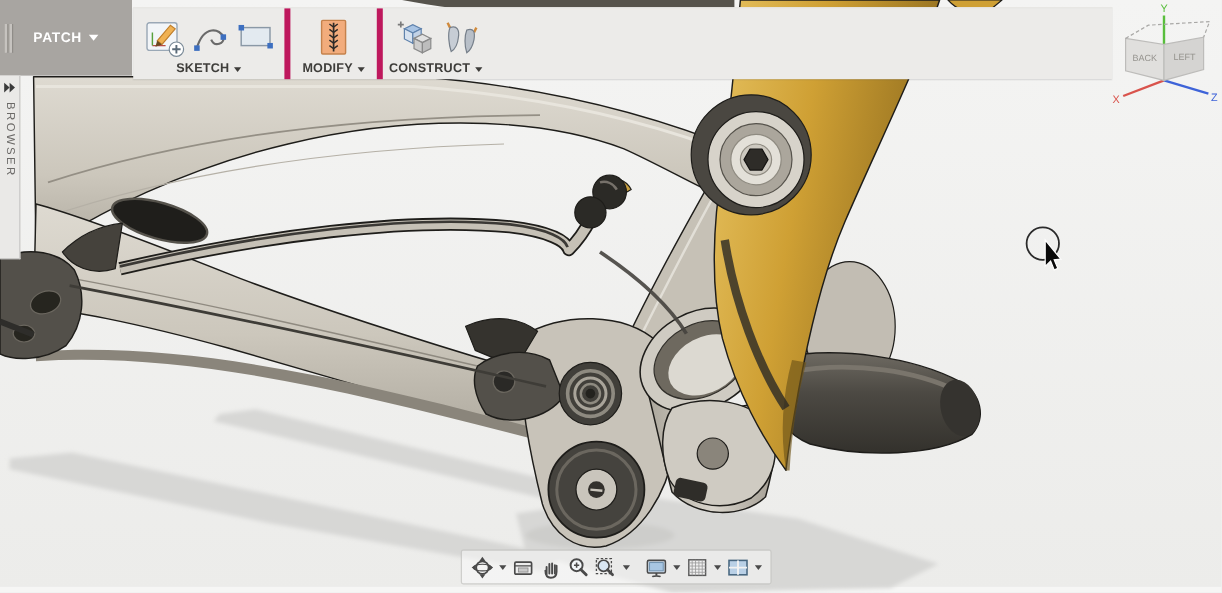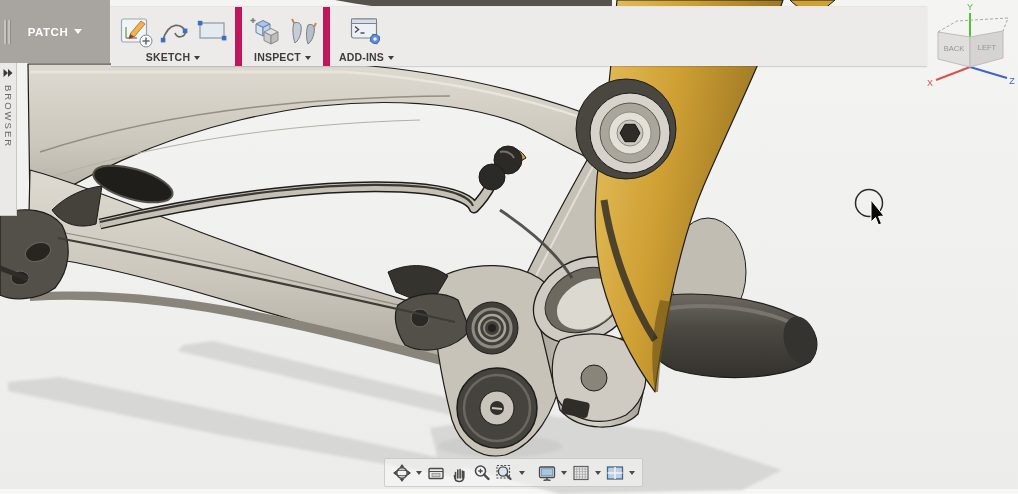--- a/index.html
+++ b/index.html
@@ -22,21 +22,21 @@
   .dd-white{width:0;height:0;border-left:4px solid transparent;border-right:4px solid transparent;border-top:5px solid #FFFFFF;}
   
   .toolbar{
     position:absolute;left:111px;top:6px;width:816px;height:59px;
     display:flex;background:#ECEBE9;border-top:1px solid #E6E5E3;
     box-shadow:0 1px 1px rgba(60,60,60,.18);
   }
   .tgroup{
     box-sizing:border-box;height:100%;display:flex;flex-direction:column;
     align-items:center;justify-content:space-between;padding:3px 0 3px 0;
-    border-right:7px solid #be185d;
+    border-right:5px solid #be185d;
   }
   .tgroup:last-child{border-right:none;}
   .ticons{flex:1;display:flex;align-items:center;justify-content:center;gap:7px;}
   .tlabel{
     display:flex;align-items:center;gap:4px;font-size:10.5px;font-weight:bold;
     color:#3E3D3A;letter-spacing:.2px;line-height:11px;cursor:default;white-space:nowrap;
   }
   .dd{width:0;height:0;border-left:3.5px solid transparent;border-right:3.5px solid transparent;border-top:4.5px solid #3E3D3A;}
   .select-bg{width:38px;height:38px;background:#4C7DA6;border-radius:2px;display:flex;align-items:center;justify-content:center;}
   
@@ -260,66 +260,62 @@
         <rect x="24.8" y="18.8" width="4.6" height="4.6" fill="#3D6FC0"></rect>
       </svg>
     </div>
     <div class="tlabel">
       <span>SKETCH</span>
       <span class="dd"></span>
     </div>
   </div>
 
 
+  <div class="tgroup" style="width:77px">
+    <div class="ticons">
+      <svg width="32" height="34">
+        <rect x="6" y="3" width="20" height="28" rx="1" fill="#F2AC7C" stroke="#C5824C" stroke-width="1.2"></rect>
+        <path d="M16,5 V29" stroke="#2E2B28" stroke-width="1.4"></path>
+        <path d="M12.5,6 L16,8.5 L19.5,6 M12.5,10.5 L16,13 L19.5,10.5 M12.5,15 L16,17.5 L19.5,15 M12.5,19.5 L16,22 L19.5,19.5 M12.5,24 L16,26.5 L19.5,24" fill="none" stroke="#2E2B28" stroke-width="1.2"></path>
+      </svg>
+    </div>
+    <div class="tlabel">
+      <span>MODIFY</span>
+      <span class="dd"></span>
+    </div>
+  </div>
 
   <div class="tgroup" style="width:88px">
     <div class="ticons">
       <svg width="34" height="32">
         <path d="M6,3 V8 M3.5,5.5 H8.5" stroke="#7A7A7A" stroke-width="1.4"></path>
         <polygon points="9,9 16,5.5 23,9 16,12.5" fill="#A9C4E4" stroke="#5F82AC"></polygon>
         <polygon points="9,9 16,12.5 16,21 9,17.5" fill="#D7E2EF" stroke="#5F82AC"></polygon>
         <polygon points="16,12.5 23,9 23,17.5 16,21" fill="#C2D2E6" stroke="#5F82AC"></polygon>
         <polygon points="17,17 24,13.5 31,17 24,20.5" fill="#E2E2E2" stroke="#8A8A8A"></polygon>
         <polygon points="17,17 24,20.5 24,29 17,25.5" fill="#CDCDCD" stroke="#8A8A8A"></polygon>
         <polygon points="24,20.5 31,17 31,25.5 24,29" fill="#BDBDBD" stroke="#8A8A8A"></polygon>
       </svg>
       <svg width="30" height="32">
         <path d="M6,8 L4,4" stroke="#D08A3C" stroke-width="2"></path>
         <path d="M6,8 C12,6 14,10 13,16 C12.5,21 10,26 7,28 C5,22 4,13 6,8 Z" fill="#C7CDD5" stroke="#767F8A"></path>
         <path d="M26,12 L28,8" stroke="#D08A3C" stroke-width="2"></path>
         <path d="M20,10 C26,8 27,12 26,18 C25,23 23,27 20,29 C18,23 18,15 20,10 Z" fill="#B8BFC8" stroke="#767F8A"></path>
       </svg>
     </div>
     <div class="tlabel">
-      <span>INSPECT</span>
+      <span>CONSTRUCT</span>
       <span class="dd"></span>
     </div>
   </div>
 
 
 
 
 
-  <div class="tgroup" style="width:73px">
-    <div class="ticons">
-      <svg width="36" height="32">
-        <rect x="2.5" y="4" width="25" height="19" rx="2" fill="#EDF1F5" stroke="#7A828E" stroke-width="1.2"></rect>
-        <rect x="2.5" y="4" width="25" height="4.5" fill="#D8DEE6" stroke="#7A828E" stroke-width="1"></rect>
-        <path d="M6,11.5 L9.5,14.5 L6,17.5" fill="none" stroke="#4A5058" stroke-width="1.5"></path>
-        <path d="M11.5,18 H15.5" stroke="#4A5058" stroke-width="1.5"></path>
-        <rect x="21.8" y="19.8" width="8.4" height="8.4" fill="#5E8FCE" transform="rotate(22.5 26 24)"></rect>
-        <circle cx="26" cy="24" r="4.6" fill="#5E8FCE" stroke="#3C6AA8"></circle>
-        <circle cx="26" cy="24" r="1.8" fill="#EDF1F5"></circle>
-      </svg>
-    </div>
-    <div class="tlabel">
-      <span>ADD-INS</span>
-      <span class="dd"></span>
-    </div>
-  </div>
 
 
 </div>
 
 <div class="browser-tab">
   <svg width="12" height="10">
     <path d="M1.5,1 L6,5 L1.5,9 Z" fill="#3A3A3A"></path>
     <path d="M6,1 L10.5,5 L6,9 Z" fill="#3A3A3A"></path>
   </svg>
   <span class="browser-label">BROWSER</span>

